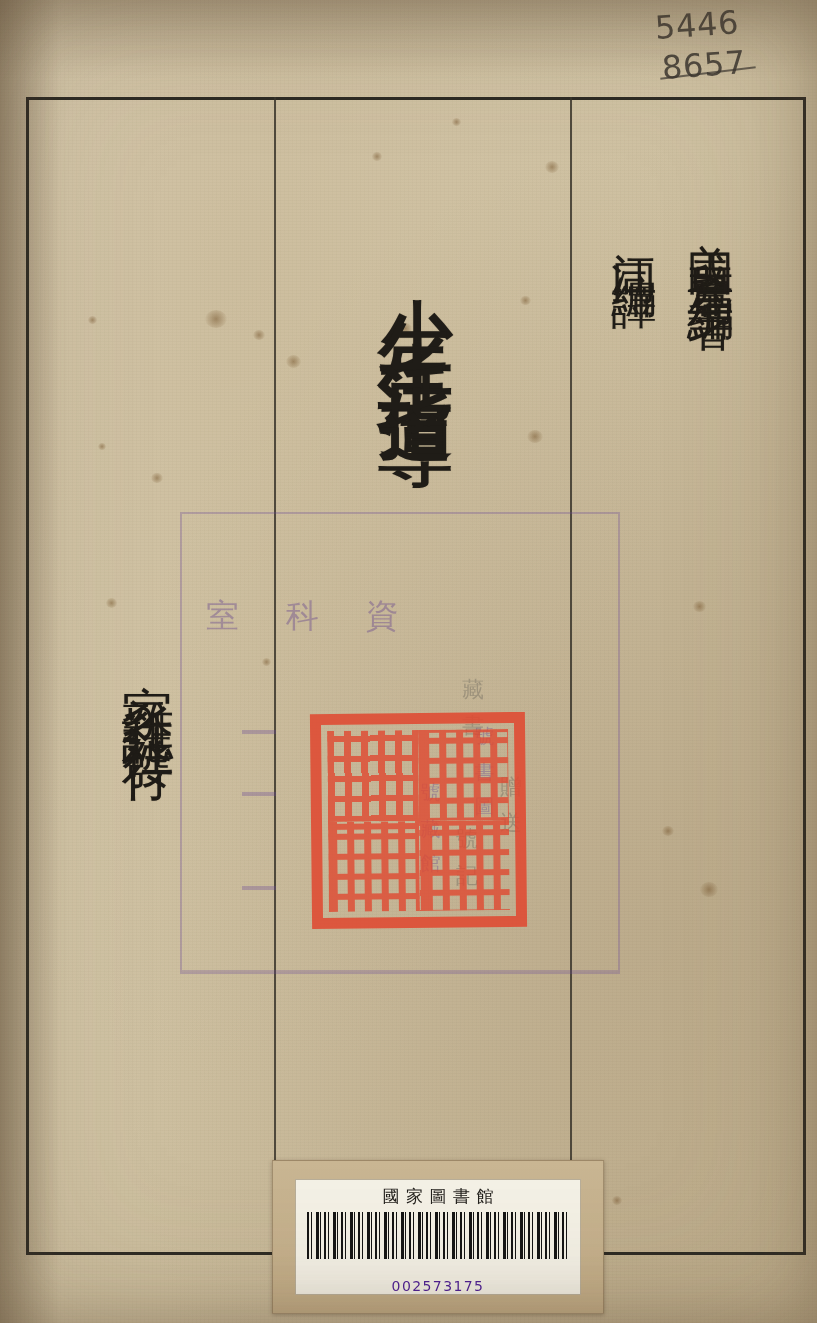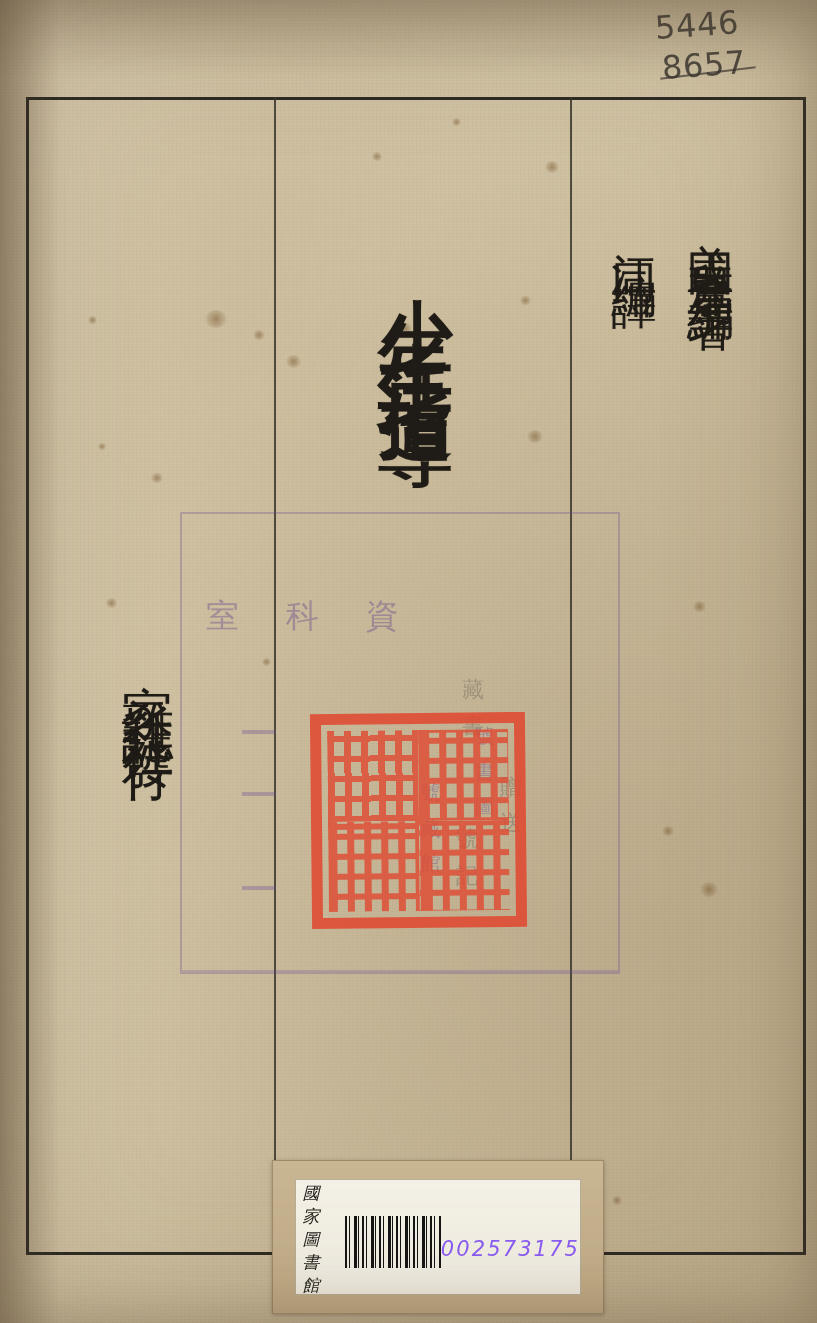--- a/index.html
+++ b/index.html
@@ -261,26 +261,25 @@
   }
   #barcode-inner {
     position: absolute;
     left: 22px;
     top: 18px;
     width: 286px;
     height: 116px;
     background: #f4f1e6;
     border: 1px solid #b8ae99;
     display: flex;
-    flex-direction: row;
+    flex-direction: column;
     align-items: center;
     justify-content: flex-start;
     padding-top: 5px;
     box-sizing: border-box;
-    font-style: italic;
   }
   #barcode-org {
     font-family: "DejaVu Serif", serif;
     font-size: 17px;
     letter-spacing: 0.38em;
     color: #23211d;
     padding-left: 0.38em;
   }
   #barcode-bars {
     width: 262px;
@@ -292,23 +291,23 @@
         #f4f1e6 2px, #f4f1e6 4px,
         #141414 4px, #141414 5px,
         #f4f1e6 5px, #f4f1e6 9px,
         #141414 9px, #141414 12px,
         #f4f1e6 12px, #f4f1e6 13px,
         #141414 13px, #141414 14px,
         #f4f1e6 14px, #f4f1e6 17px);
   }
   #barcode-number {
     font-family: "DejaVu Sans", sans-serif;
-    font-size: 21px;
+    font-size: 14px;
     letter-spacing: 0.10em;
-    color: #8b5cf6;
+    color: #4c1d95;
     margin-top: 19px;
   }
 
   
   .spot {
     position: absolute;
     border-radius: 50%;
     pointer-events: none;
     background: radial-gradient(circle, rgba(120,88,48,0.55) 0%, rgba(120,88,48,0.18) 55%, rgba(120,88,48,0) 80%);
   }

